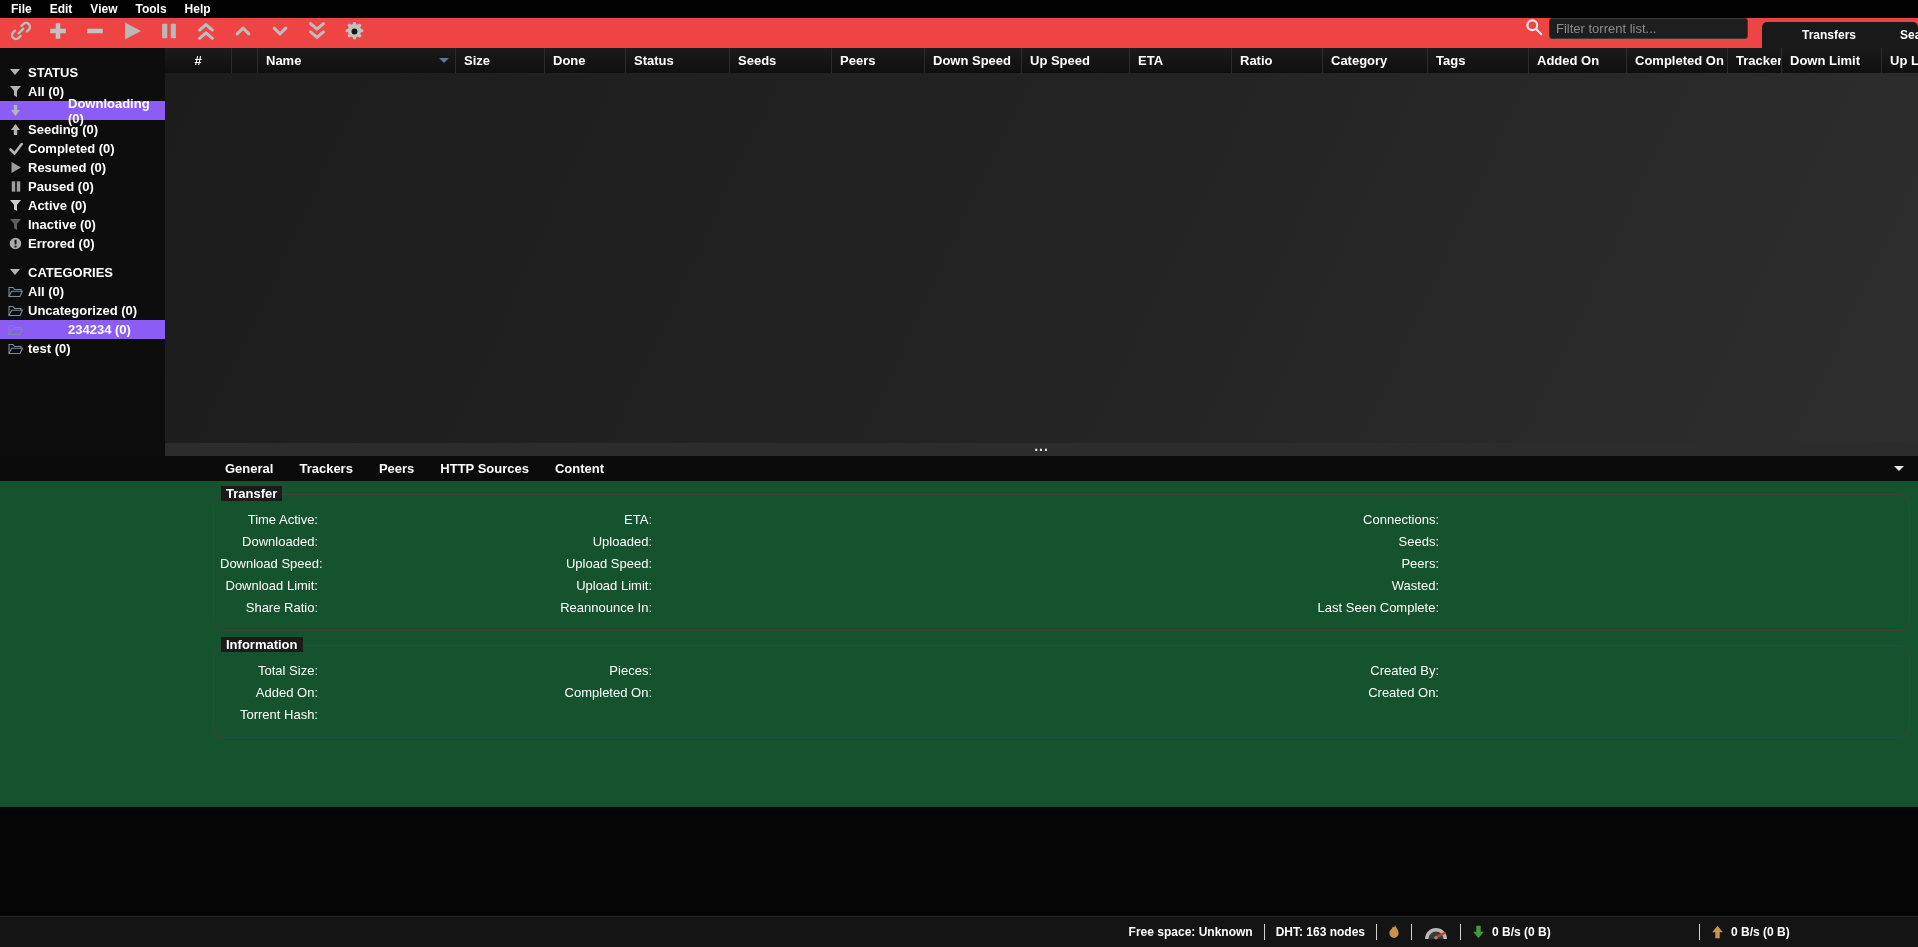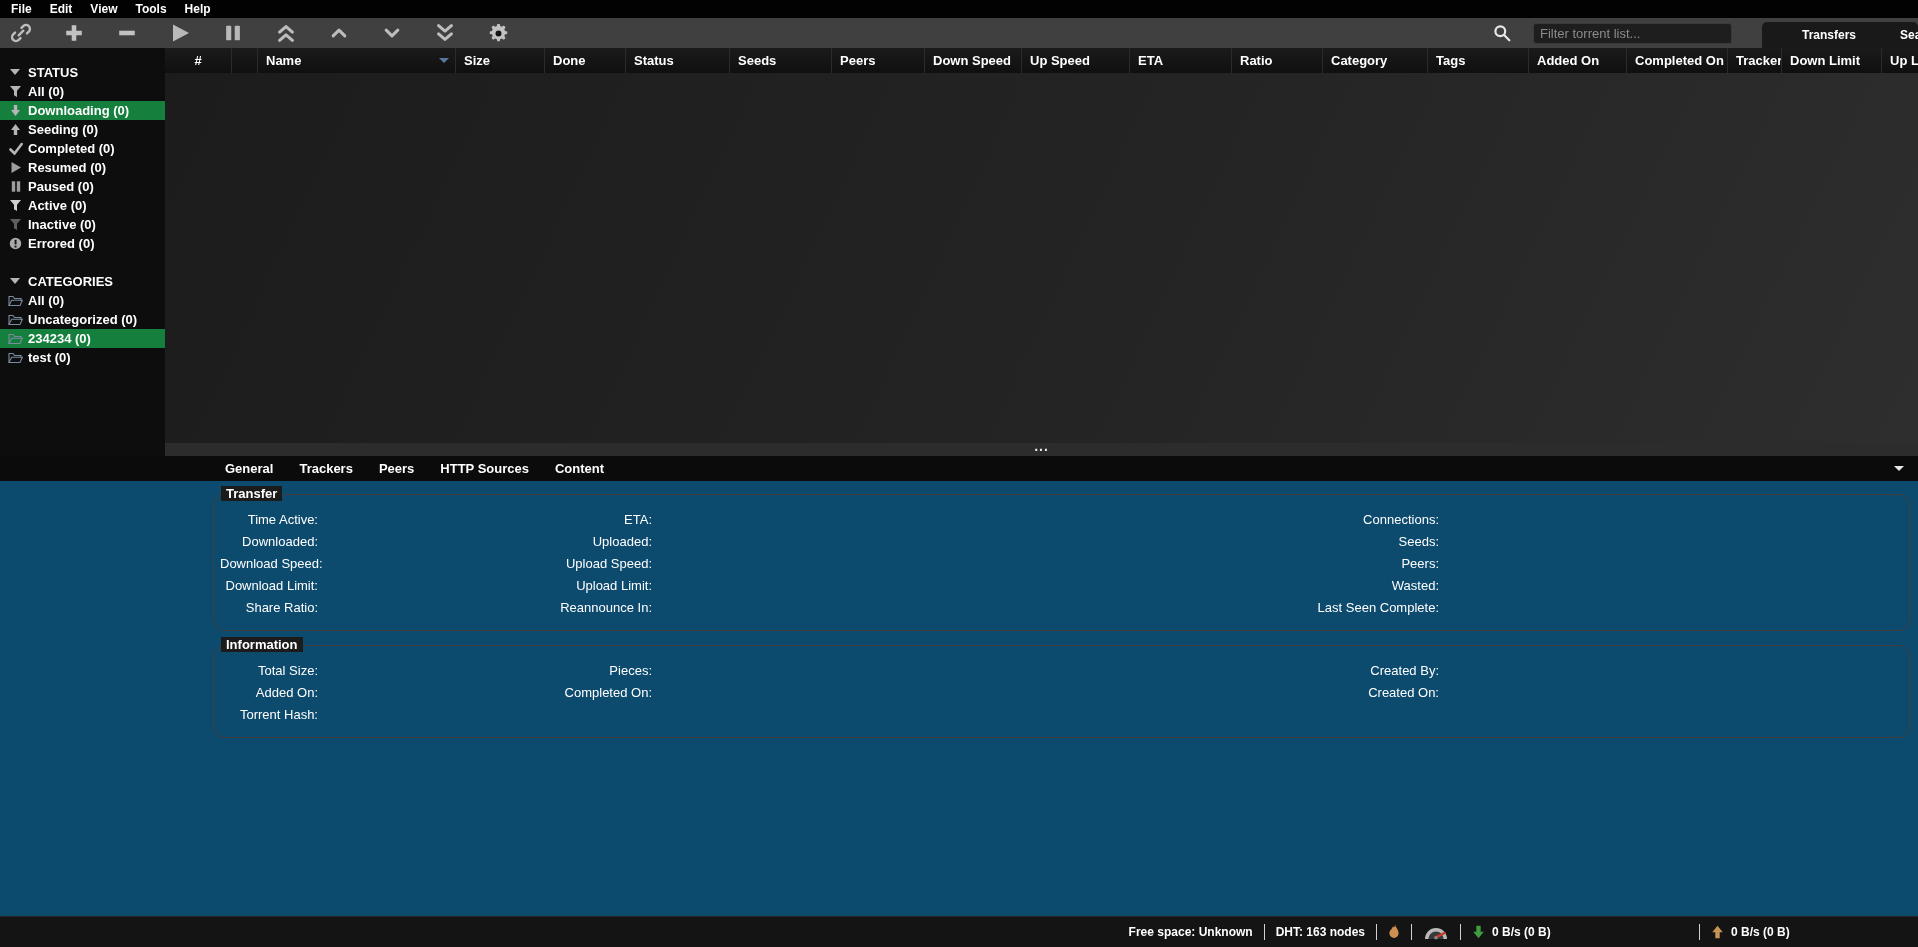--- a/index.html
+++ b/index.html
@@ -5,56 +5,56 @@
   html,body{margin:0;padding:0;background:#000;}
   .app{position:relative;width:1918px;height:947px;background:#050505;overflow:hidden;
        font-family:"Liberation Sans",sans-serif;color:#fff;-webkit-font-smoothing:antialiased;}
 
   
   .menubar{position:absolute;top:0;left:0;right:0;height:18px;background:#020202;
            display:flex;align-items:center;padding-left:2px;text-align:right;}
   .menu-item{padding:0 9px;font-size:12px;font-weight:700;cursor:default;}
 
   
-  .toolbar{position:absolute;top:18px;left:0;right:0;height:30px;background:#404040;
-           display:flex;align-items:center;padding-left:8px;gap:16px;}
+  .toolbar{position:absolute;top:18px;left:0;right:0;height:30px;background:#ef4444;
+           display:flex;align-items:flex-start;padding-left:8px;}
   .tbtn{width:26px;height:26px;display:flex;align-items:center;justify-content:center;margin-right:11px;}
   .tb-spacer{flex:1;}
   .filter-input{width:185px;height:19px;background:#1e1e1e;border:1px solid #3a3a3a;border-radius:3px;
                 color:#ccc;font-size:13px;padding:0 6px;margin-left:6px;outline:none;
                 font-family:"Liberation Sans",sans-serif;}
   .filter-input::placeholder{color:#8b8b8b;}
   .top-tabs{align-self:flex-end;height:26px;width:156px;margin-left:14px;background:#191919;
             border-radius:5px 5px 0 0;display:flex;align-items:center;justify-content:space-evenly;}
   .top-tab{font-size:12px;font-weight:700;padding:0 4px;margin-left:36px;}
 
   
   .main{position:absolute;top:48px;left:0;right:0;height:408px;display:flex;}
   .sidebar{width:165px;background:#0d0d0d;padding-top:10px;flex:none;}
   .sb-head{display:flex;align-items:center;height:20px;padding-left:10px;margin-top:4px;}
   .sb-head .tri{width:0;height:0;border-left:5px solid transparent;border-right:5px solid transparent;
                 border-top:6px solid #b5b5b5;margin-right:8px;}
   .sb-head .txt{font-size:13px;font-weight:700;}
   .sb-row{display:flex;align-items:center;height:19px;padding-left:8px;font-size:13px;font-weight:700;}
-  .sb-row.sel{background:#15803d;}
+  .sb-row.sel{background:#8b5cf6;gap:40px;}
   .sb-ico{width:15px;height:14px;margin-right:5px;display:flex;align-items:center;justify-content:center;flex:none;}
 
   .table-wrap{flex:1;display:flex;flex-direction:column;overflow:hidden;min-width:0;}
   .thead{height:25px;display:flex;background:linear-gradient(#1b1b1b,#0f0f0f);flex:none;}
   .th{display:flex;align-items:center;font-size:13px;font-weight:700;padding-left:8px;
       border-right:1px solid #2b2b2b;box-sizing:border-box;flex:none;white-space:nowrap;overflow:hidden;}
   .th.center{justify-content:center;padding-left:0;}
   .th .sort{width:0;height:0;border-left:5px solid transparent;border-right:5px solid transparent;
             border-top:5px solid #56799c;margin-left:auto;margin-right:6px;}
   .list{flex:1;background:linear-gradient(115deg,#1c1c1c,#242424 55%,#2e2e2e);}
   .splitter{height:13px;background:#2c2c2c;display:flex;align-items:flex-start;justify-content:center;
             color:#e8e8e8;font-size:14px;font-weight:700;line-height:7px;letter-spacing:1px;cursor:row-resize;}
 
   
-  .props{position:absolute;top:456px;left:0;right:0;height:461px;background:#0c4a6e;}
+  .props{position:absolute;top:456px;left:0;right:0;height:351px;background:#14532d;}
   .ptabs{height:25px;background:#0b0b0b;display:flex;align-items:center;padding-left:212px;position:relative;}
   .ptab{padding:0 13px;height:100%;display:flex;align-items:center;font-size:13px;font-weight:700;}
   .ptabs .dd{position:absolute;right:14px;width:0;height:0;border-left:5px solid transparent;
              border-right:5px solid transparent;border-top:5px solid #e8e8e8;}
   .fs{position:relative;margin:13px 8px 0 213px;width:1697px;box-sizing:border-box;
       border:1px solid #404040;border-radius:11px;padding:13px 0 12px 6px;}
   .fs + .fs{margin-top:14px;}
   .legend{position:absolute;top:-9px;left:7px;background:#1b1b1b;padding:0 5px;
           font-size:13px;font-weight:700;}
   .frow{display:grid;grid-template-columns:98px 214px 120px 657px 130px auto;height:22px;
@@ -231,21 +231,21 @@
         <span class="sb-ico">
             <svg width="13" height="13" viewBox="0 0 13 13">
               <circle cx="6.5" cy="6.5" r="5.7" fill="#a9a9a9"></circle>
               <rect x="5.6" y="2.8" width="1.9" height="4.6" fill="#111"></rect>
               <rect x="5.6" y="8.6" width="1.9" height="1.9" fill="#111"></rect>
             </svg>
           </span>
         <span>Errored (0)</span>
       </div>
 
-      <div class="sb-head" style="margin-top:18px;text-align:center;">
+      <div class="sb-head" style="margin-top:9px;text-align:center;">
         <span class="tri"></span>
         <span class="txt">CATEGORIES</span>
       </div>
       <div class="sb-row">
         <span class="sb-ico">
             <svg width="15" height="12" viewBox="0 0 15 12" fill="none" stroke="#7a8ba0" stroke-width="1.1">
               <path d="M1 10.5V1.5h4l1.5 2H13v2"></path>
               <path d="M1 10.5L3.6 5.2h10.8L12 10.5Z"></path>
             </svg>
           </span>

